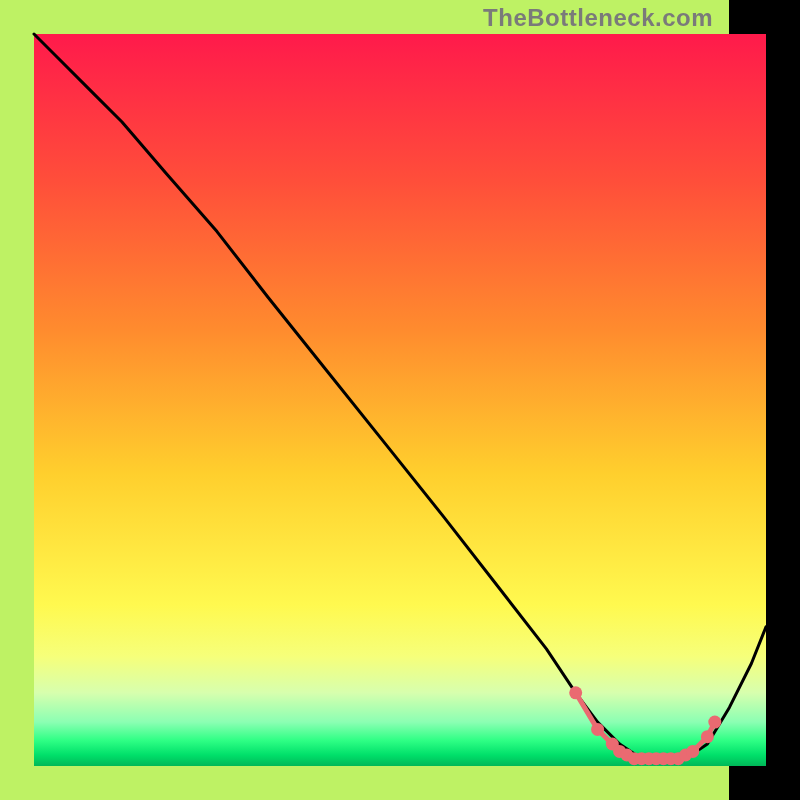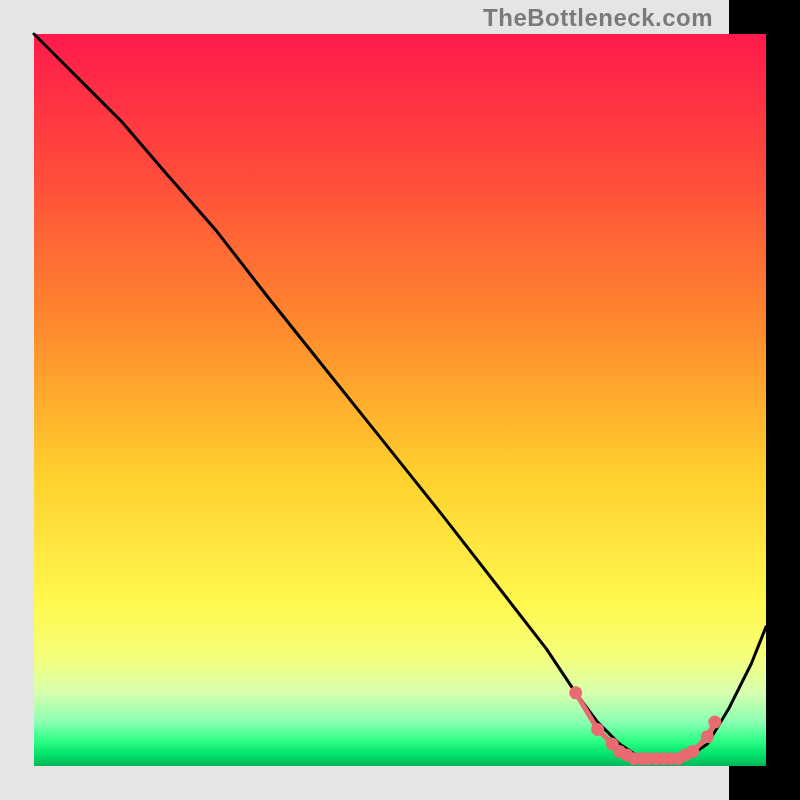--- a/index.html
+++ b/index.html
@@ -7,21 +7,21 @@
     padding: 0;
     width: 800px;
     height: 800px;
     background: #000;
     overflow: hidden;
   }
   .stage {
     position: relative;
     width: 729px;
     height: 800px;
-    background: #e5e5e5;
+    background: #bef264;
   }
   svg {
     position: absolute;
     left: 0;
     top: 0;
   }
   .watermark {
     position: absolute;
     top: 4px;
     right: 16px;

